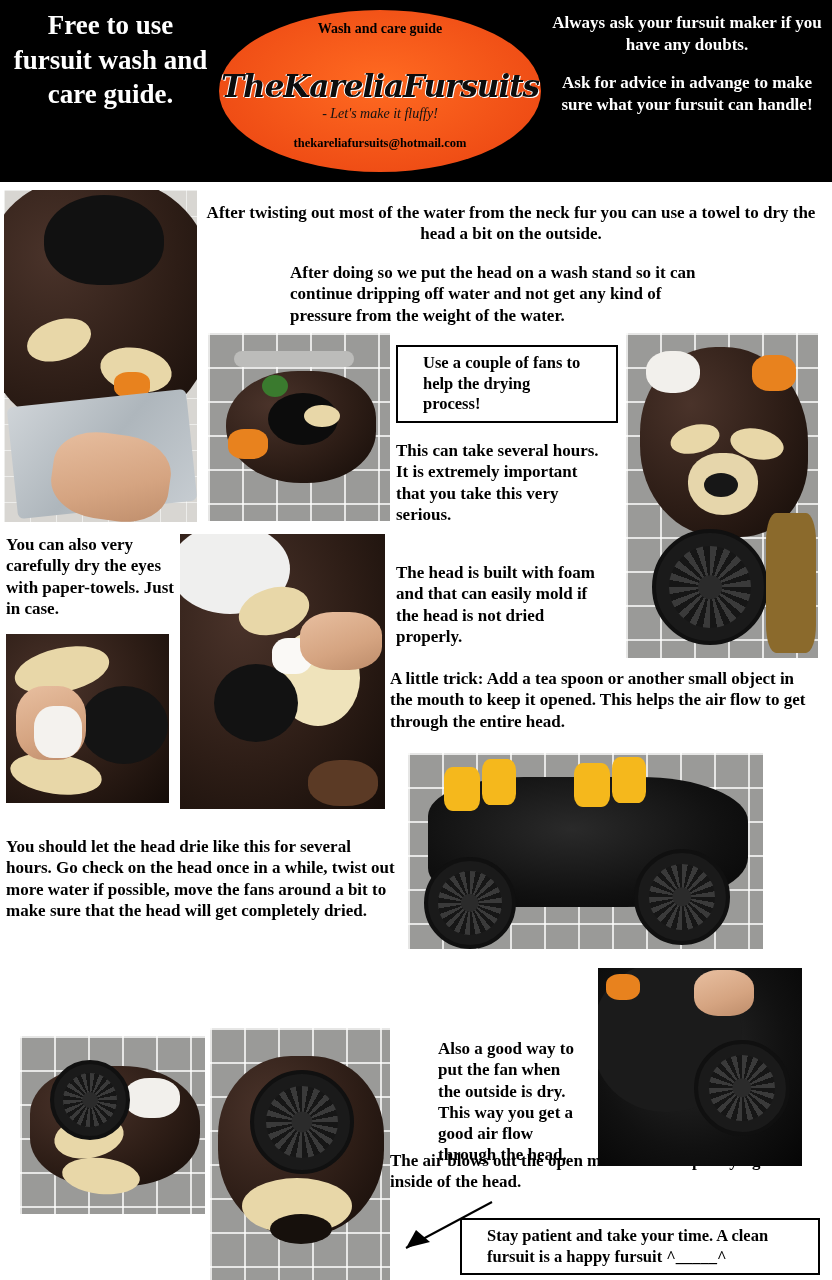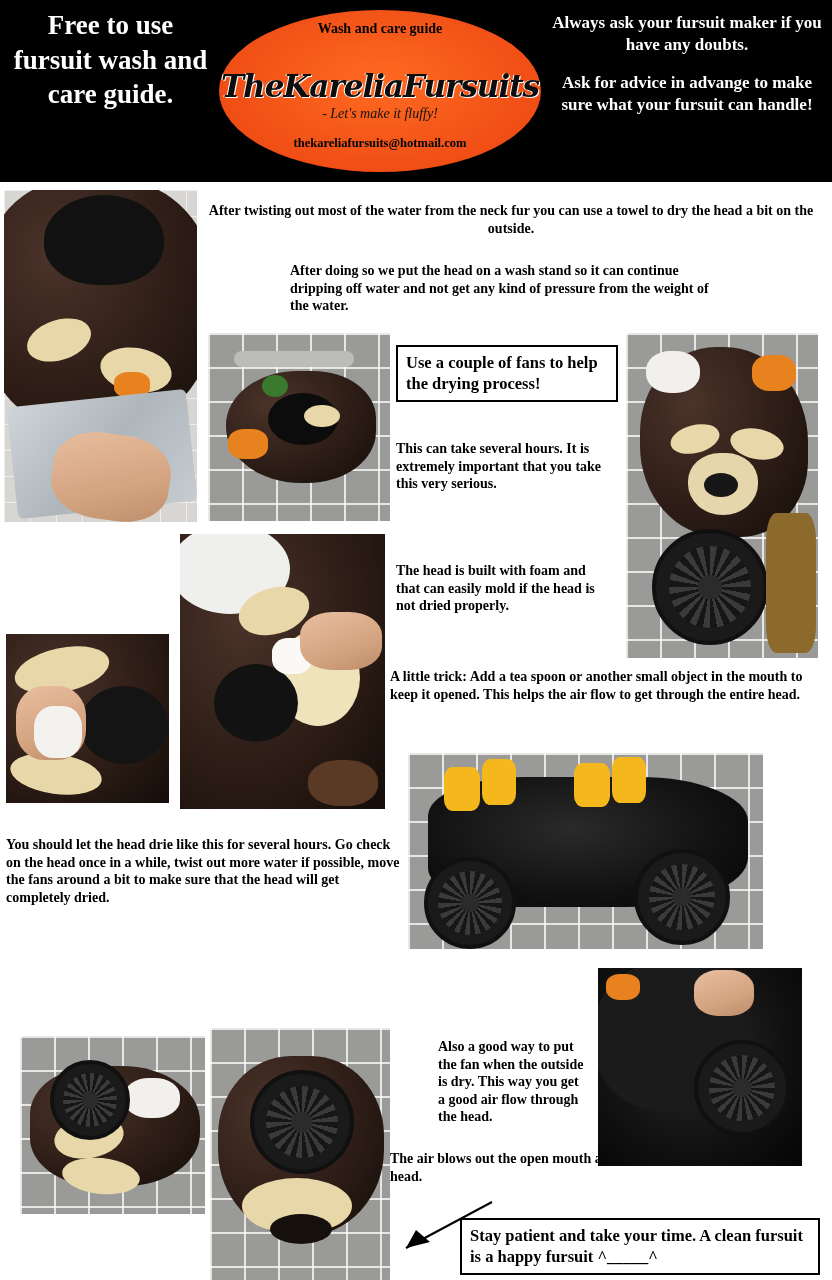--- a/index.html
+++ b/index.html
@@ -92,34 +92,34 @@
     text-align: center;
   }
   .header-right p { margin: 0 0 16px 0; }
   .header-right p:last-child { margin-bottom: 0; }
 
   
   .txt {
     position: absolute;
     color: #000000;
     font-weight: bold;
-    font-size: 14px;
+    font-size: 17px;
     line-height: 1.25;
   }
   .txt.center { text-align: center; }
 
   .boxed {
     position: absolute;
     border: 2px solid #000000;
     background: #ffffff;
     color: #000000;
     font-weight: bold;
     font-size: 16.5px;
     line-height: 1.25;
-    padding: 6px 8px;
+    padding: 6px 25px;
   }
 
   
   .photo {
     position: absolute;
     overflow: hidden;
     background: #c9c9c9;
   }
   .photo .ph-inner { position: absolute; inset: 0; }
 
@@ -271,20 +271,21 @@
     <div class="blob" style="left:62px; top:120px; width:70px; height:62px; background:#e6d6ab; border-radius:50% 50% 55% 55%;"></div>
     <div class="blob" style="left:78px; top:140px; width:34px; height:24px; background:#171717; border-radius:50%;"></div>
     <div class="fan" style="left:26px; top:196px; width:116px; height:116px;"></div>
     <div class="blob" style="left:140px; top:180px; width:50px; height:140px; background:#8b6a2c; border-radius:20%;"></div>
   </div>
 
   <div class="txt" style="left:396px; top:440px; width:210px;">This can take several hours. It is extremely important that you take this very serious.</div>
 
   <div class="txt" style="left:396px; top:562px; width:212px;">The head is built with foam and that can easily mold if the head is not dried properly.</div>
 
+  <div class="txt" style="left:6px; top:534px; width:170px;">You can also very carefully dry the eyes with paper-towels. Just in case.</div>
 
   <div class="photo" style="left:6px; top:634px; width:163px; height:169px;">
     <div class="ph-inner dark-fur"></div>
     <div class="cream" style="left:8px; top:14px; width:96px; height:44px; transform:rotate(-12deg);"></div>
     <div class="cream" style="left:4px; top:120px; width:92px; height:40px; transform:rotate(8deg);"></div>
     <div class="blob" style="left:74px; top:52px; width:88px; height:78px; background:#141414; border-radius:50%;"></div>
     <div class="skin" style="left:10px; top:52px; width:70px; height:74px;"></div>
     <div class="towel" style="left:28px; top:72px; width:48px; height:52px; background:#f4f2ee; border-radius:40%;"></div>
   </div>
 

